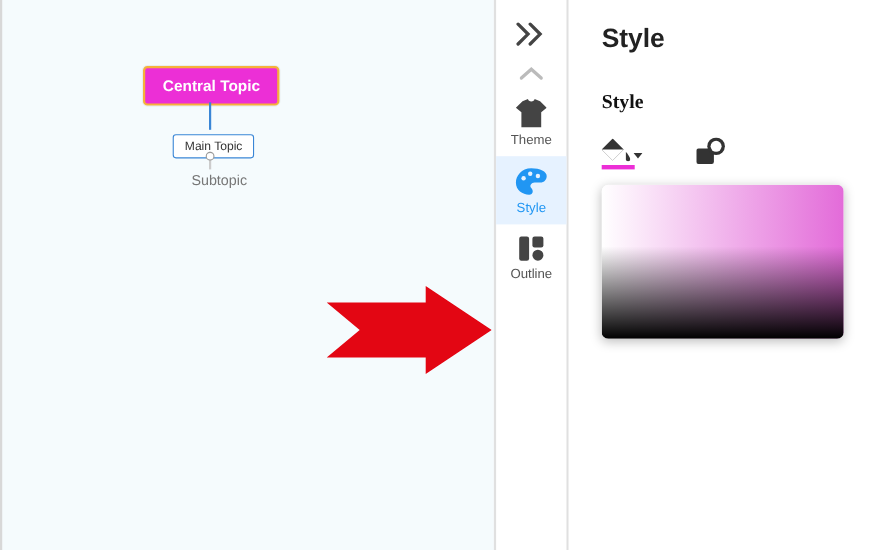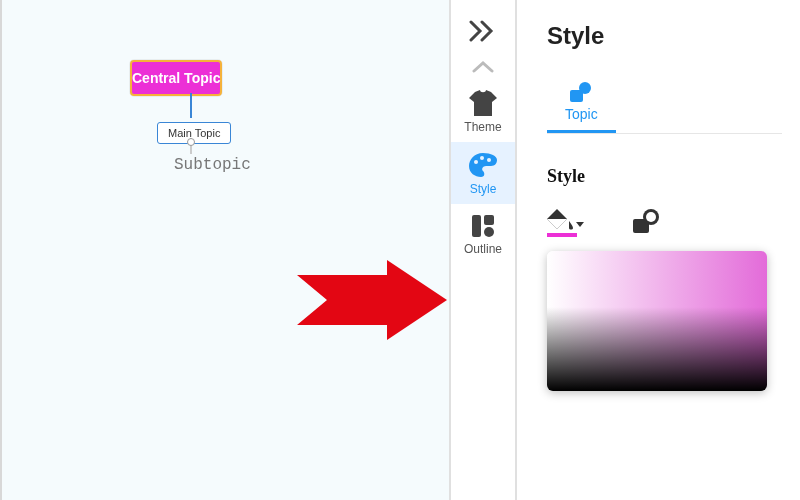--- a/index.html
+++ b/index.html
@@ -18,43 +18,42 @@
       position: relative;
     }
     .central-topic {
       position: absolute;
       left: 128px;
       top: 60px;
       background: #ec2fd6;
       color: #fff;
       font-weight: bold;
       font-size: 14px;
-      padding: 8px 0;
+      padding: 8px 16px;
       border-radius: 4px;
       border: 2px solid #f5b23a;
       outline: 1px solid rgba(0,0,0,0.05);
     }
     .main-topic {
       position: absolute;
       left: 155px;
       top: 122px;
       background: #fff;
       border: 1px solid #3a86d6;
       color: #333;
       font-size: 11px;
       padding: 4px 10px;
       border-radius: 3px;
     }
     .subtopic {
       position: absolute;
       left: 172px;
       top: 156px;
       color: #777;
-      font-size: 16px;
-      font-family: Liberation Mono, monospace;
+      font-size: 13px;
     }
     .connector1 {
       position: absolute;
       left: 188px;
       top: 93px;
       width: 2px;
       height: 25px;
       background: #3a86d6;
     }
     .connector2 {
@@ -241,29 +240,20 @@
       <rect x="13" y="1" width="10" height="10" rx="2" fill="#444"></rect>
       <circle cx="18" cy="18" r="5" fill="#444"></circle>
     </svg>
     <span class="ribbon-label">Outline</span>
   </div>
 </div>
 
 <div class="style-panel">
   <div class="panel-title">Style</div>
 
-  <div class="tabs">
-    <div class="tab">
-      <svg width="22" height="20" viewBox="0 0 22 20">
-        <rect x="0" y="8" width="13" height="12" rx="2" fill="#2196f3"></rect>
-        <circle cx="15" cy="6" r="6" fill="#2196f3"></circle>
-      </svg>
-      <span class="tab-label">Topic</span>
-    </div>
-  </div>
 
   <div class="section-heading">Style</div>
 
   <div class="shape-controls">
     <div>
       <div class="fill-btn">
         <svg width="26" height="22" viewBox="0 0 26 22">
           <path d="M10 0 L20 10 L10 20 L0 10 Z" fill="#333"></path>
           <path d="M0 10 L20 10 L10 20 Z" fill="#fff"></path>
           <path d="M22 12 C22 12 26 17 26 19 C26 21 22 21 22 19 C22 17 22 12 22 12 Z" fill="#333"></path>

